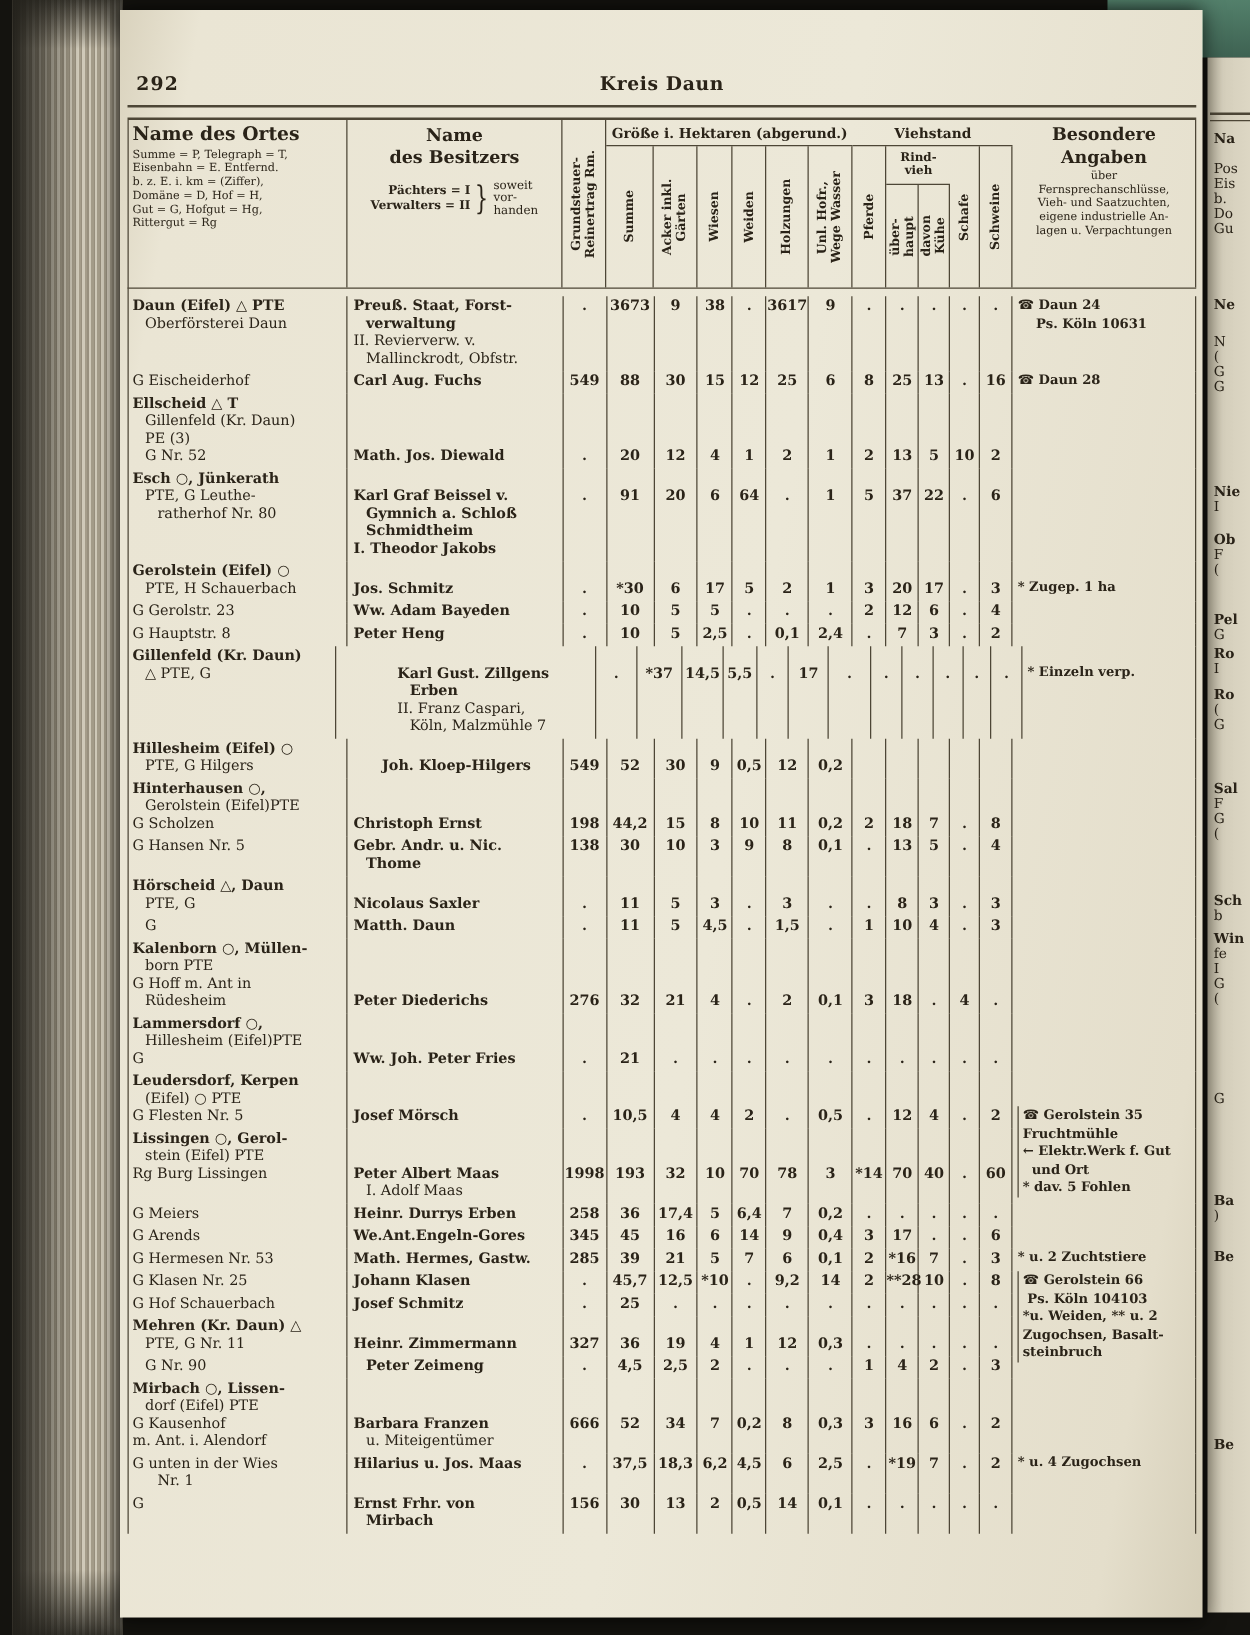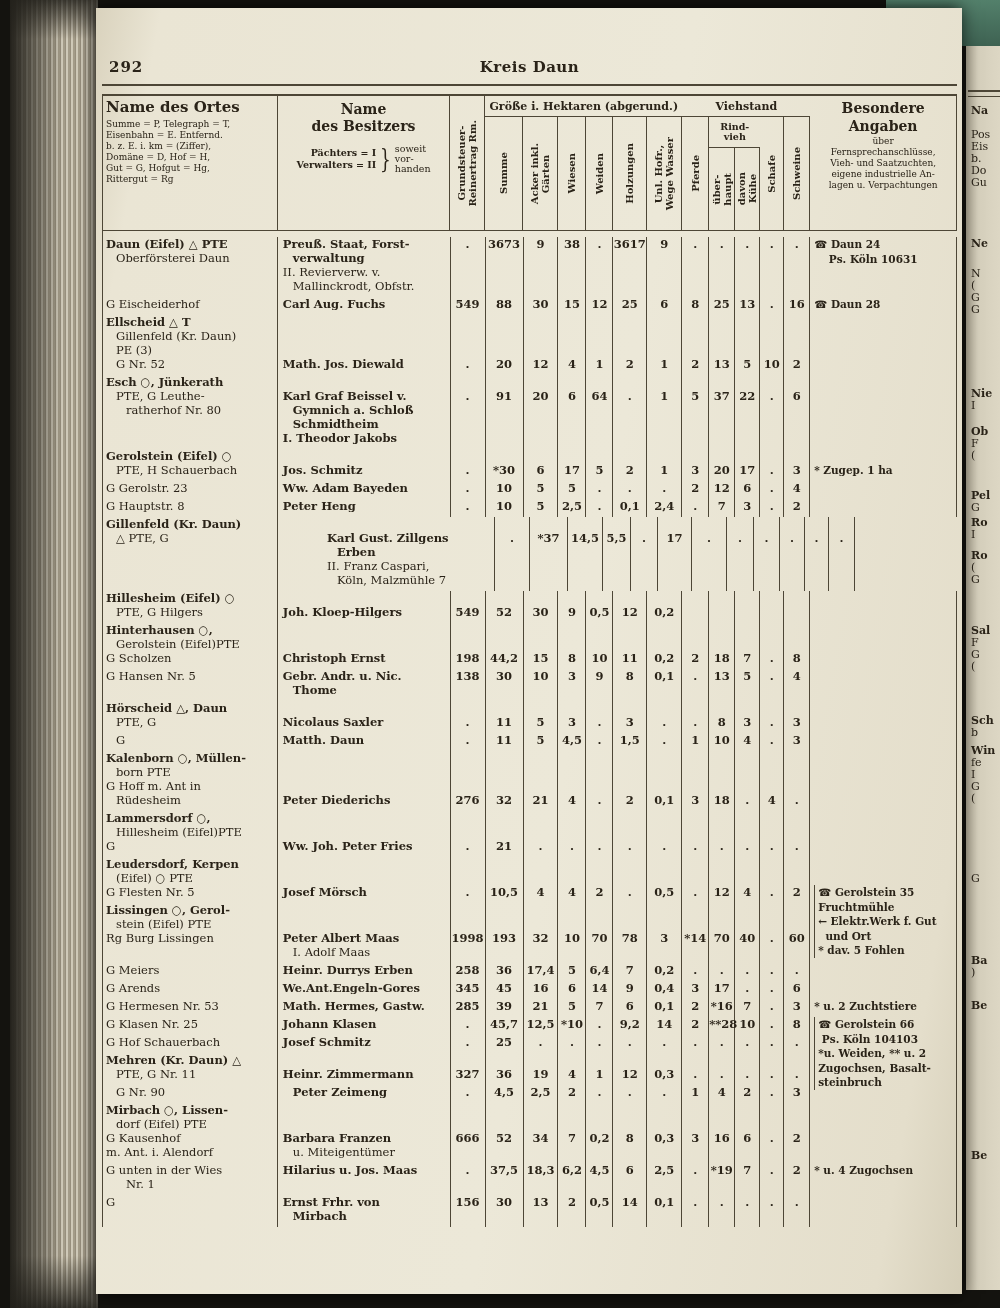--- a/index.html
+++ b/index.html
@@ -444,27 +444,32 @@
             <div class="cell c-num nw2" style="padding-top: 14px;">14,5</div>
             <div class="cell c-num nw3" style="padding-top: 14px;">5,5</div>
             <div class="cell c-num nw4" style="padding-top: 14px;">.</div>
             <div class="cell c-num nw5" style="padding-top: 14px;">17</div>
             <div class="cell c-num nw6" style="padding-top: 14px;">.</div>
             <div class="cell c-num nw7" style="padding-top: 14px;">.</div>
             <div class="cell c-num nw8" style="padding-top: 14px;">.</div>
             <div class="cell c-num nw9" style="padding-top: 14px;">.</div>
             <div class="cell c-num nw10" style="padding-top: 14px;">.</div>
             <div class="cell c-num nw11" style="padding-top: 14px;">.</div>
+            <div class="cell c-note">
+              <div class="noteblk" style="top: 14px;">
+                <div class="nline">* Einzeln verp.</div>
+              </div>
+            </div>
           </div>
           <div class="trow">
             <div class="cell c-ort">
               <div class="oline ind0 bold">Hillesheim (Eifel) ○</div>
               <div class="oline ind1">PTE, G Hilgers</div>
             </div>
-            <div class="cell c-bes" style="padding-top: 14px;">
+            <div class="cell c-bes" style="padding-top: 14px; text-align: center;">
               <div class="bline ind0 bold">Joh. Kloep-Hilgers</div>
             </div>
             <div class="cell c-num nw0" style="padding-top: 14px;">549</div>
             <div class="cell c-num nw1" style="padding-top: 14px;">52</div>
             <div class="cell c-num nw2" style="padding-top: 14px;">30</div>
             <div class="cell c-num nw3" style="padding-top: 14px;">9</div>
             <div class="cell c-num nw4" style="padding-top: 14px;">0,5</div>
             <div class="cell c-num nw5" style="padding-top: 14px;">12</div>
             <div class="cell c-num nw6" style="padding-top: 14px;">0,2</div>
             <div class="cell c-num nw7" style="padding-top: 14px;"></div>

